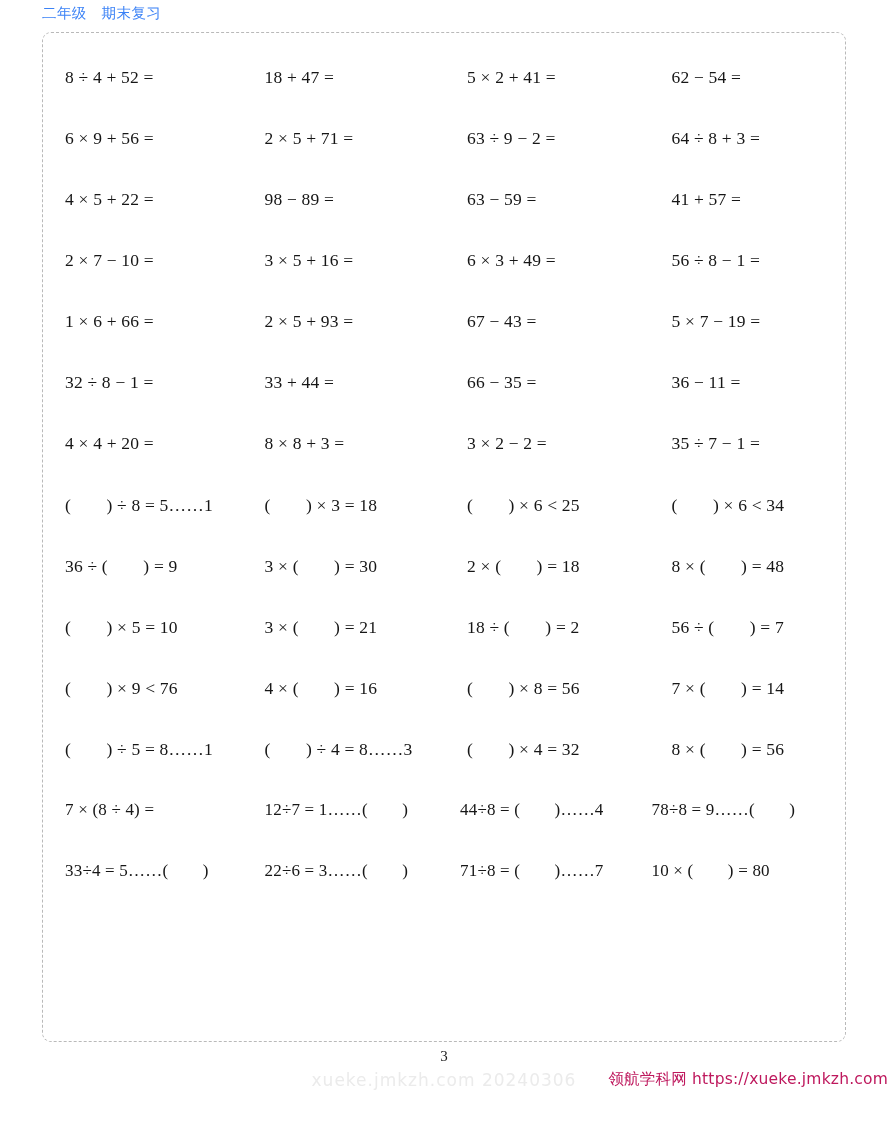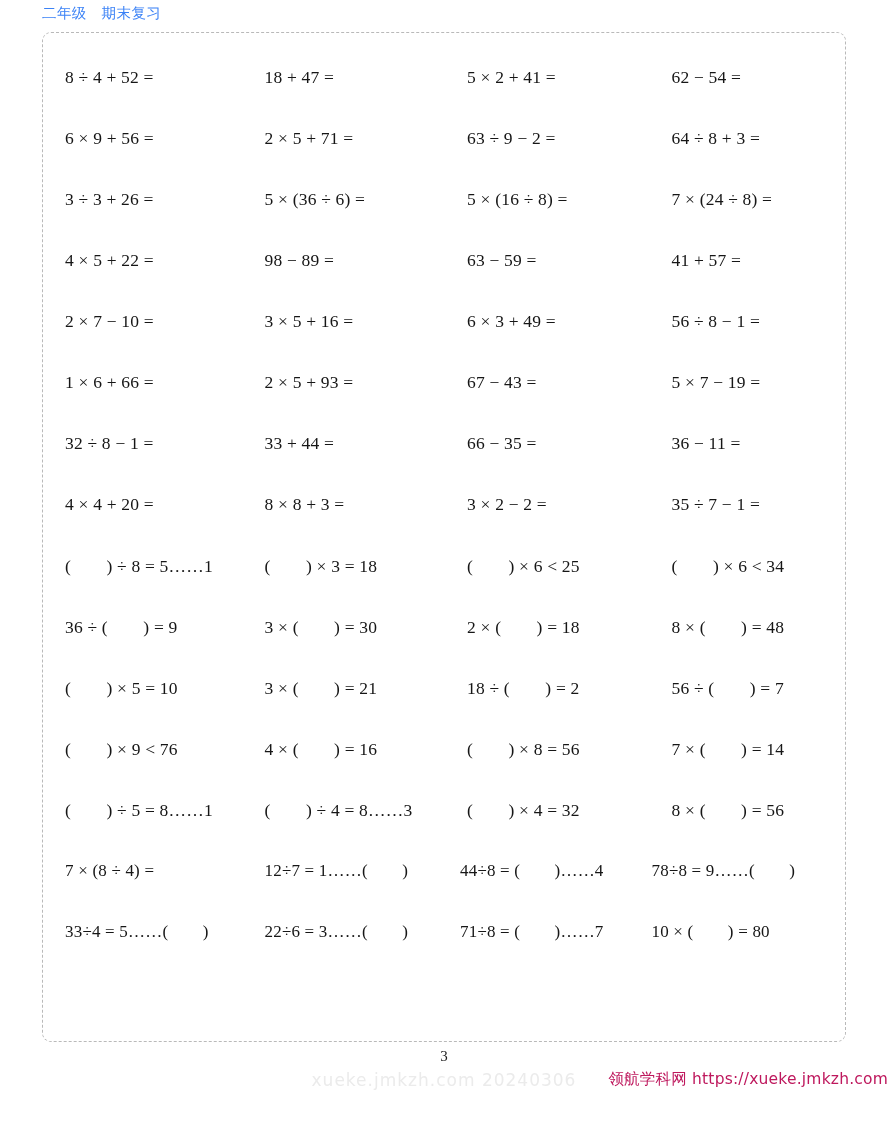--- a/index.html
+++ b/index.html
@@ -138,26 +138,20 @@
           <div class="prob-cell c2">5 × 2 + 41 =</div>
           <div class="prob-cell c3">62 − 54 =</div>
         </div>
         <div class="prob-row">
           <div class="prob-cell c0">6 × 9 + 56 =</div>
           <div class="prob-cell c1">2 × 5 + 71 =</div>
           <div class="prob-cell c2">63 ÷ 9 − 2 =</div>
           <div class="prob-cell c3">64 ÷ 8 + 3 =</div>
         </div>
         <div class="prob-row">
-          <div class="prob-cell c0">3 ÷ 3 + 26 =</div>
-          <div class="prob-cell c1">5 × (36 ÷ 6) =</div>
-          <div class="prob-cell c2">5 × (16 ÷ 8) =</div>
-          <div class="prob-cell c3">7 × (24 ÷ 8) =</div>
-        </div>
-        <div class="prob-row">
           <div class="prob-cell c0">4 × 5 + 22 =</div>
           <div class="prob-cell c1">98 − 89 =</div>
           <div class="prob-cell c2">63 − 59 =</div>
           <div class="prob-cell c3">41 + 57 =</div>
         </div>
         <div class="prob-row">
           <div class="prob-cell c0">2 × 7 − 10 =</div>
           <div class="prob-cell c1">3 × 5 + 16 =</div>
           <div class="prob-cell c2">6 × 3 + 49 =</div>
           <div class="prob-cell c3">56 ÷ 8 − 1 =</div>

